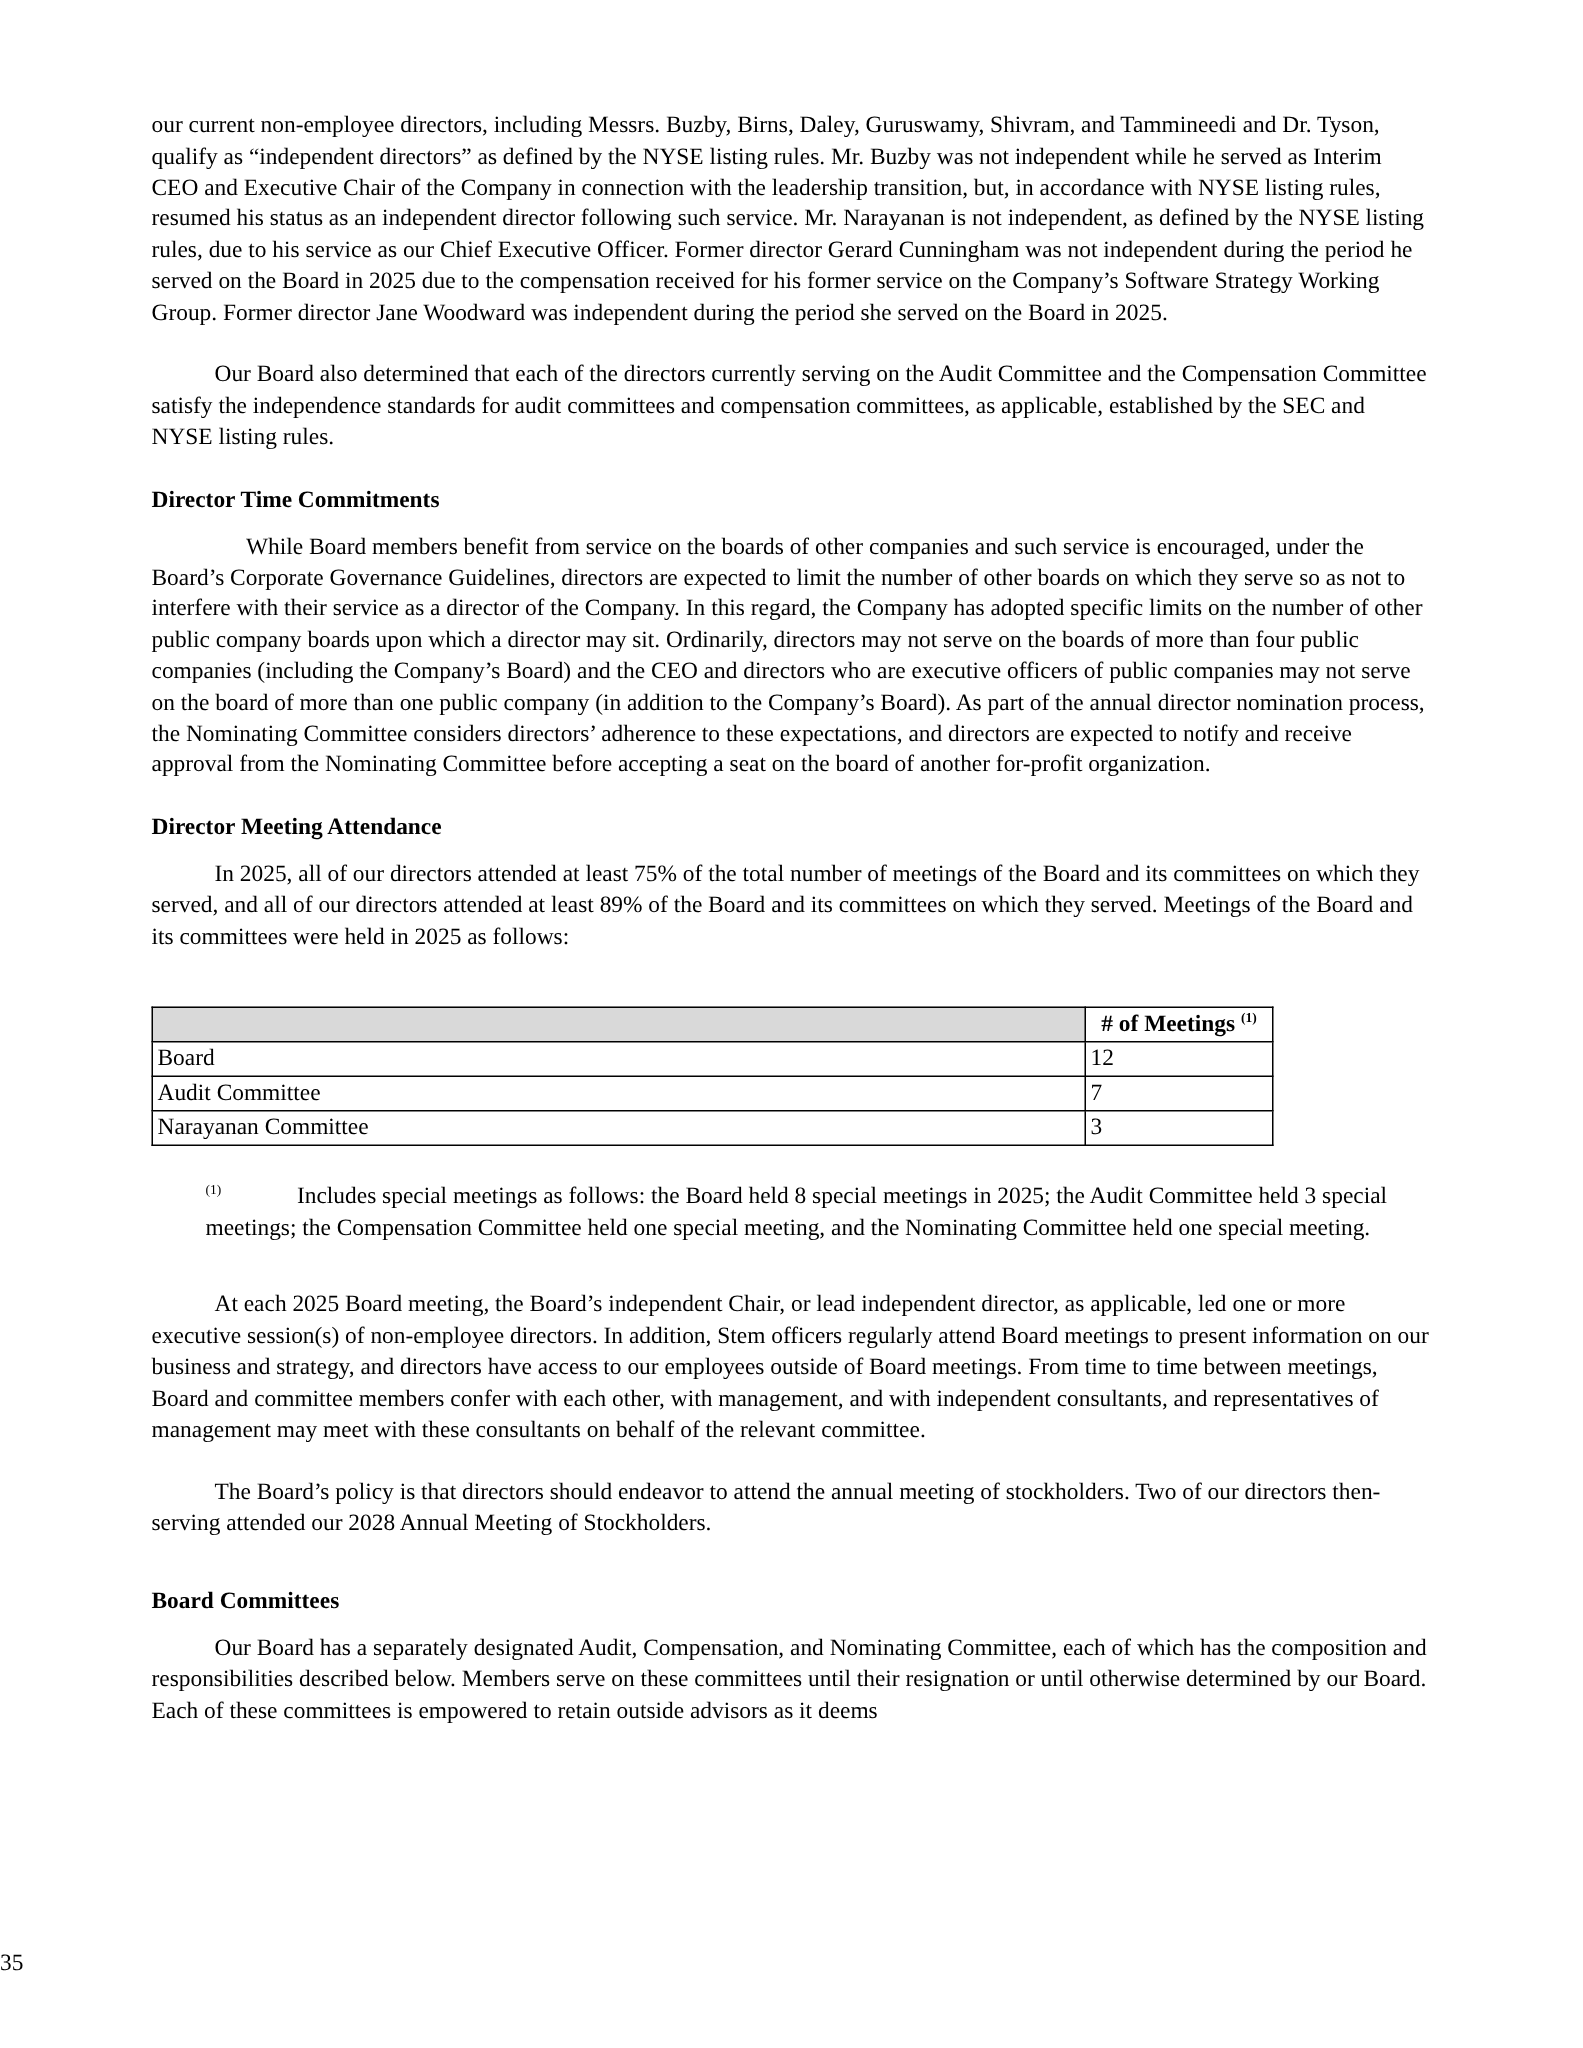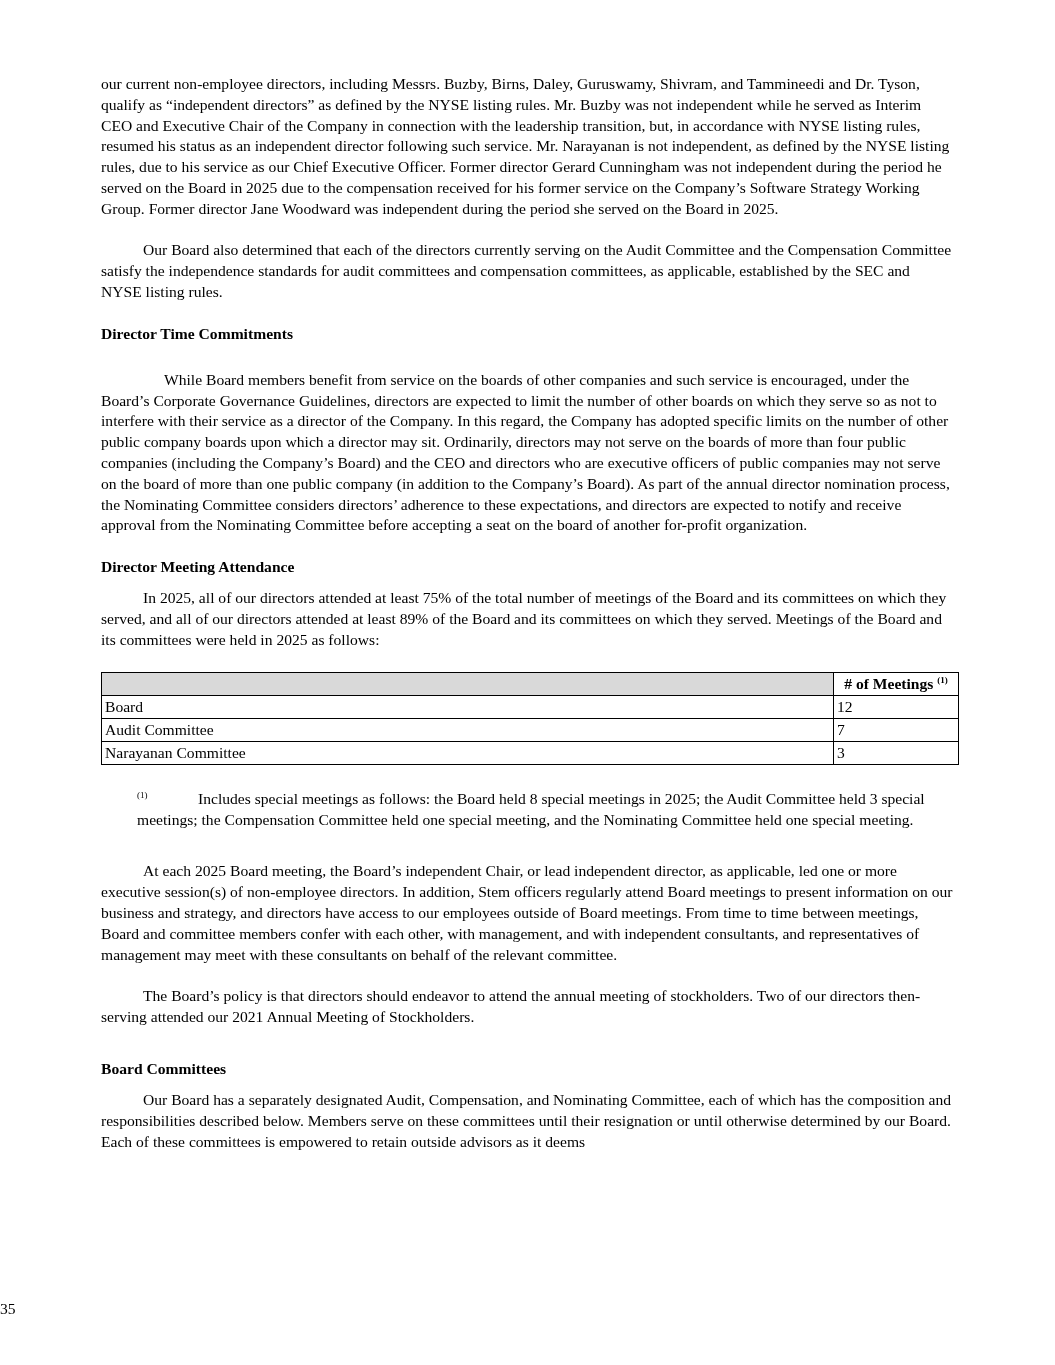--- a/index.html
+++ b/index.html
@@ -23,34 +23,33 @@
       width: 853px;
     }
     p {
       margin: 0;
     }
     .indent {
       text-indent: 42px;
     }
     .indent-wide {
       text-indent: 63px;
-      margin-top: 15px;
     }
     .heading {
       font-weight: bold;
       margin: 0;
     }
     .gap-lg { height: 20.8px; }
     .gap-md { height: 10.5px; }
     .gap-xl { height: 31px; }
 
     table.meetings {
       border-collapse: collapse;
-      width: 858px;
-      margin-top: 21px;
+      width: 748px;
+      margin-top: 35px;
     }
     table.meetings td, table.meetings th {
       border: 1.6px solid #000000;
       padding: 0 3px;
       height: 22px;
       font-size: 15.6px;
       line-height: 20px;
       font-weight: normal;
     }
     table.meetings th {
@@ -138,21 +137,21 @@
   </table>
 
   <p class="footnote"><span class="fn-mark">(1)</span><span>Includes special meetings as follows: the Board held 8 special meetings in 2025; the Audit Committee held 3 special meetings; the Compensation Committee held one special meeting, and the Nominating Committee held one special meeting.</span></p>
 
   <div class="gap-xl"></div>
 
   <p class="indent">At each 2025 Board meeting, the Board’s independent Chair, or lead independent director, as applicable, led one or more executive session(s) of non-employee directors. In addition, Stem officers regularly attend Board meetings to present information on our business and strategy, and directors have access to our employees outside of Board meetings. From time to time between meetings, Board and committee members confer with each other, with management, and with independent consultants, and representatives of management may meet with these consultants on behalf of the relevant committee.</p>
 
   <div class="gap-lg"></div>
 
-  <p class="indent">The Board’s policy is that directors should endeavor to attend the annual meeting of stockholders. Two of our directors then-serving attended our 2021 Annual Meeting of Stockholders.</p>
+  <p class="indent">The Board’s policy is that directors should endeavor to attend the annual meeting of stockholders. Two of our directors then-serving attended our 2028 Annual Meeting of Stockholders.</p>
 
   <div class="gap-xl"></div>
 
   <p class="heading">Board Committees</p>
   <div class="gap-md"></div>
   <p class="indent">Our Board has a separately designated Audit, Compensation, and Nominating Committee, each of which has the composition and responsibilities described below. Members serve on these committees until their resignation or until otherwise determined by our Board. Each of these committees is empowered to retain outside advisors as it deems</p>
 
 </div>
 
 <div class="page-number">35</div>

